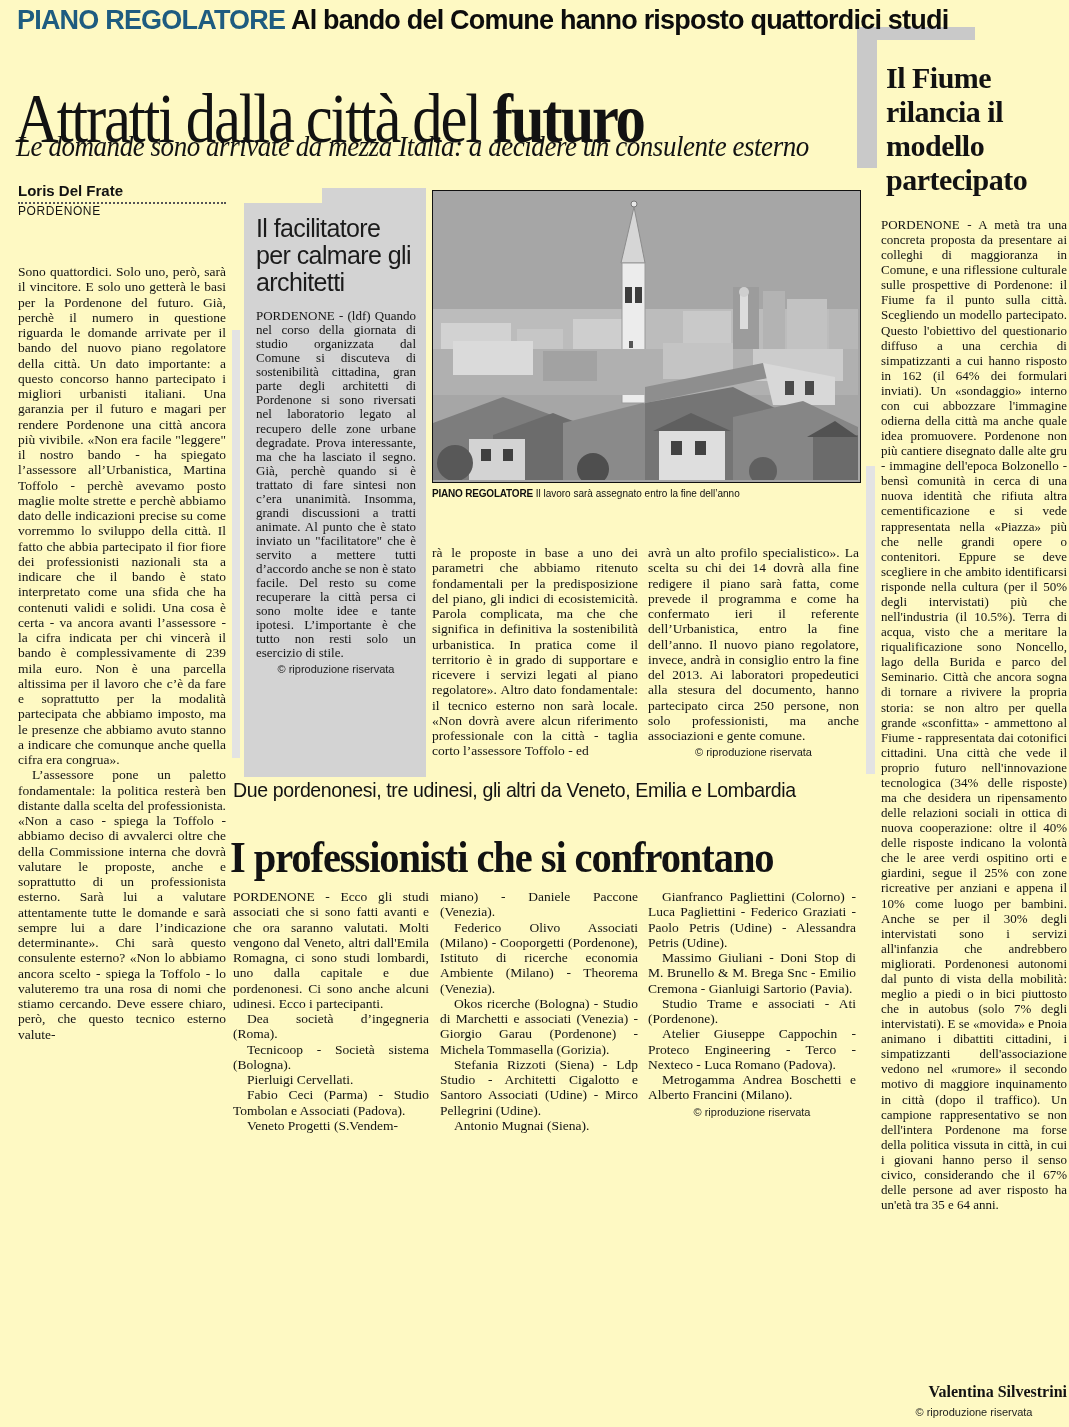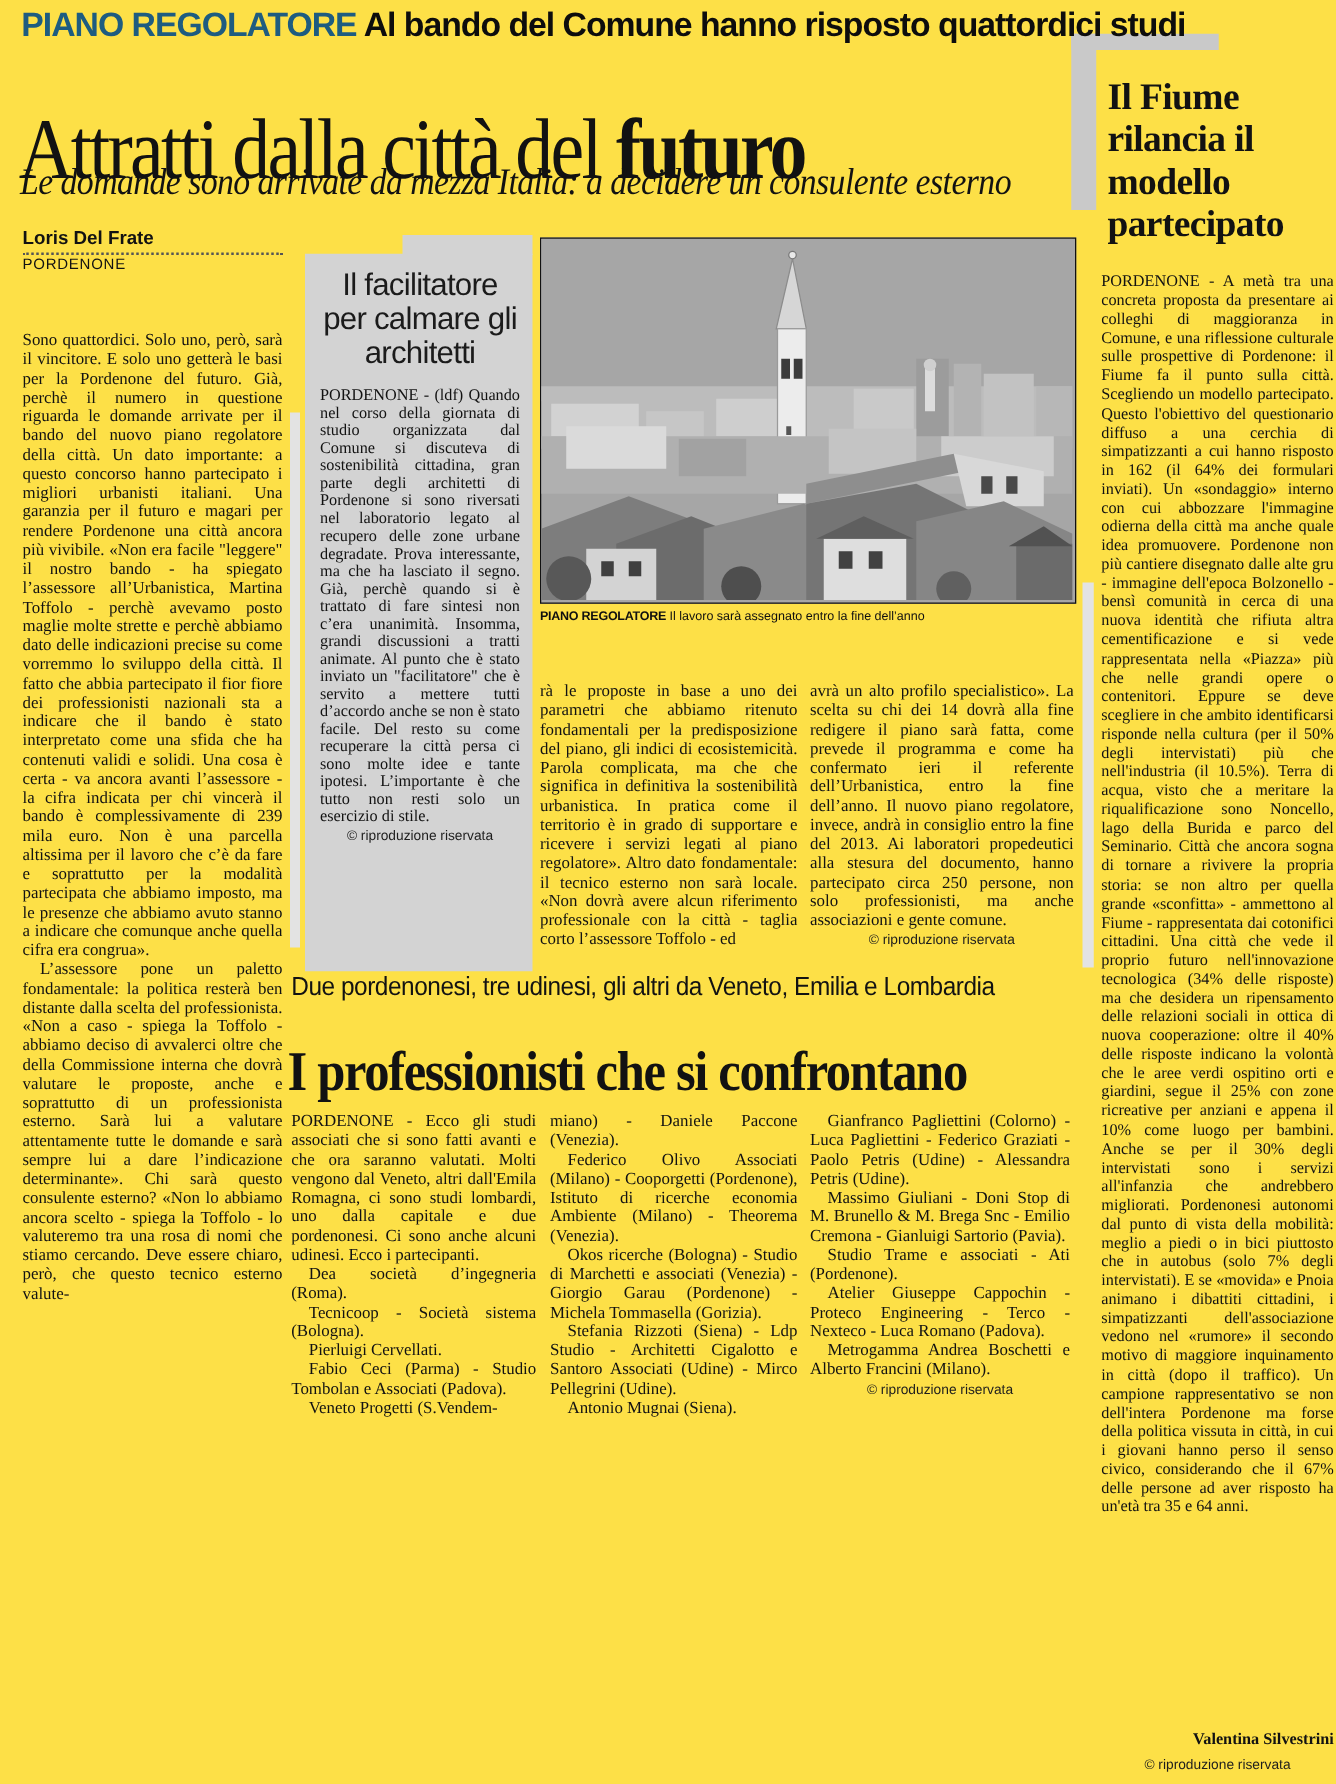--- a/index.html
+++ b/index.html
@@ -4,21 +4,21 @@
 <title>page</title>
 <style>
   :root{
     --kicker-blue:#1e5c80;
     --box-gray:#d3d3d3;
     --deco-gray:#c9c9c9;
     --rule-gray:#e3e3e3;
     --ink:#121212;
   }
   html,body{margin:0;padding:0;background:#fff;}
-  .page{position:relative;width:1069px;height:1427px;background:#fde047;overflow:hidden;
+  .page{position:relative;width:1069px;height:1427px;background:#fef9c3;overflow:hidden;
         font-family:"Liberation Serif",serif;color:var(--ink);}
 
   
   .kicker-line{position:absolute;left:17px;top:5px;white-space:nowrap;
     font-family:"Liberation Sans",sans-serif;font-size:27px;letter-spacing:-0.8px;}
   .kicker{color:var(--kicker-blue);font-weight:700;}
   .kicker-tail{color:#0d0d0d;font-weight:600;}
 
   .headline{position:absolute;left:15px;top:34px;white-space:nowrap;
     font-size:69px;letter-spacing:-2.5px;transform:scaleX(0.88);transform-origin:left top;
@@ -53,21 +53,21 @@
   .vbar-left{position:absolute;left:232px;top:330px;width:8px;height:428px;background:var(--rule-gray);}
   .vbar-right{position:absolute;left:866px;top:466px;width:9px;height:308px;background:var(--rule-gray);}
   .box-tab{position:absolute;left:322px;top:188px;width:104px;height:16px;background:var(--box-gray);}
   .corner-h{position:absolute;left:857px;top:27px;width:118px;height:13px;background:var(--deco-gray);}
   .corner-v{position:absolute;left:857px;top:27px;width:20px;height:141px;background:var(--deco-gray);}
 
   
   .sidebox{position:absolute;left:244px;top:203px;width:182px;height:574px;
     background:var(--box-gray);box-sizing:border-box;padding:12px 10px 8px 12px;overflow:hidden;}
   .sidebox-title{font-family:"Liberation Sans",sans-serif;font-weight:400;color:#1b1b1b;
-    font-size:25px;line-height:1.07;letter-spacing:-0.6px;margin-bottom:14px;text-align:center;}
+    font-size:25px;line-height:1.07;letter-spacing:-0.6px;margin-bottom:14px;}
   .sidebox-body{text-align:justify;font-size:13px;line-height:1.08;}
   .sidebox-body p{margin:0;}
 
   
   .photo{position:absolute;left:432px;top:190px;width:427px;height:291px;border:1px solid #111;
     background:#a6a6a6;}
   .photo svg{display:block;}
   .caption{position:absolute;left:432px;top:488px;width:430px;
     font-family:"Liberation Sans",sans-serif;font-size:10px;color:#0f0f0f;}
   .caption .cap-label{font-weight:700;letter-spacing:-0.2px;}
@@ -80,21 +80,21 @@
     font-size:45px;letter-spacing:-1.2px;transform:scaleX(0.90);transform-origin:left top;}
   .p2col1{left:233px;top:858px;width:196px;height:290px;}
   .p2col2{left:440px;top:858px;width:198px;height:290px;}
   .p2col3{left:648px;top:858px;width:208px;height:290px;}
 
   
   .fiume-hed{position:absolute;left:886px;top:36px;width:180px;
     font-size:30px;line-height:1.13;letter-spacing:-0.5px;}
   .fiume-body{left:881px;top:186px;width:186px;height:1162px;font-size:13px;line-height:1.16;}
   .fiume-author{position:absolute;left:881px;top:1383px;width:186px;text-align:right;
-    font-weight:700;font-size:13px;}
+    font-weight:700;font-size:16px;}
   .fiume-copy{position:absolute;left:881px;top:1403px;width:186px;}
 </style>
 </head>
 <body>
 
 <div class="page">
 
   <div class="box-tab"></div>
   <div class="corner-h"></div>
   <div class="corner-v"></div>

